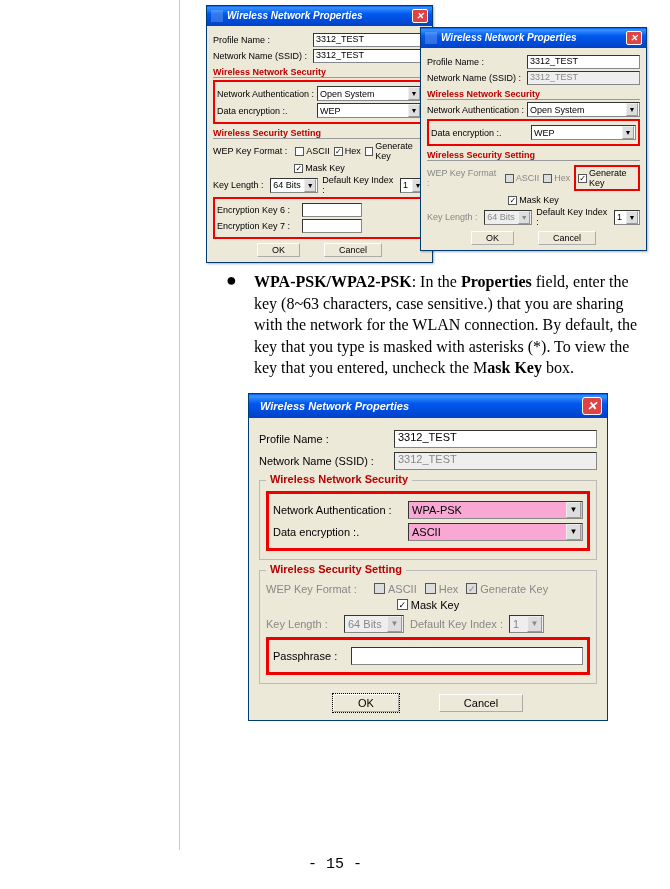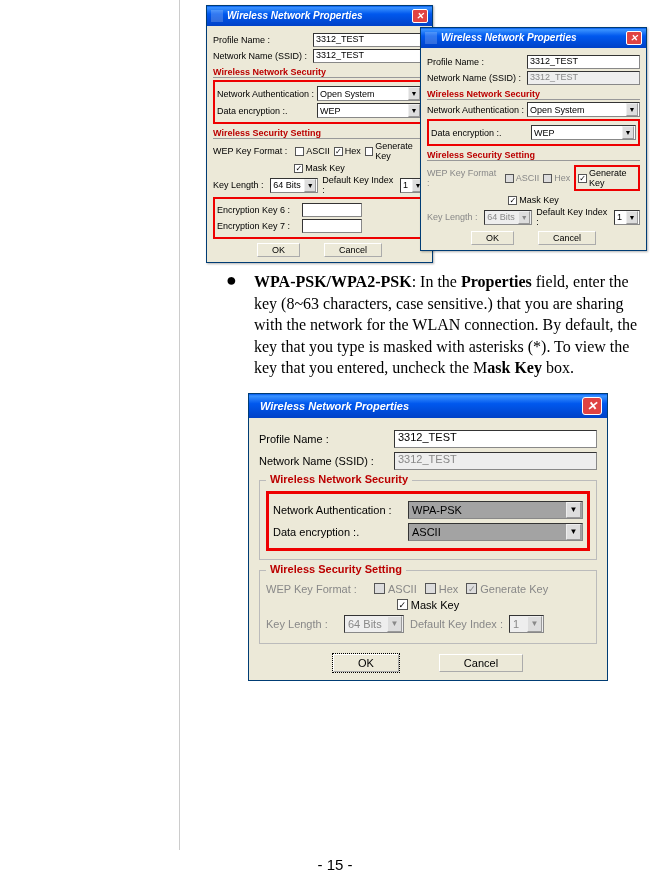--- a/index.html
+++ b/index.html
@@ -23,21 +23,21 @@
     border-right: 1px solid #ccc;
     min-height: 100%;
   }
   .main-col {
     flex: 1;
     padding: 5px 20px 5px 25px;
     border-left: 1px solid transparent;
   }
   .page-bottom {
     text-align: center;
-    font-family: Liberation Sans, sans-serif;
+    font-family: Liberation Mono, monospace;
     font-size: 15px;
     padding-top: 6px;
   }
   .top-screenshots {
     position: relative;
     height: 252px;
   }
   .win {
     position: absolute;
     background: #ece9d8;
@@ -116,21 +116,21 @@
   .titlebar2 {
     background: linear-gradient(to bottom, #0058ee 0%, #3a93ff 8%, #0058ee 40%, #0041c7 100%);
     color: #fff; font-weight: bold; font-style: italic;
     height: 24px; line-height: 24px; padding: 0 5px;
     display: flex; align-items: center; justify-content: space-between;
   }
   .closebtn2 { width:20px;height:18px;background:#e04343;border:1px solid #fff;border-radius:3px;color:#fff;text-align:center;line-height:16px;font-size:12px;}
   .body2 { padding: 8px 10px; }
   .lbl2 { width: 135px; font-size: 11px; }
   .inp2 { border:1px inset #888; background:#fff; height:18px; font-size:11px; padding:0 3px; flex:1;}
-  .sel2 { border:1px inset #888; background:#a3a3a3; height:18px; font-size:11px; flex:1; display:flex; justify-content:space-between; align-items:center; padding:0 1px 0 3px;}
+  .sel2 { border:1px inset #888; background:#f9a8d4; height:18px; font-size:11px; flex:1; display:flex; justify-content:space-between; align-items:center; padding:0 1px 0 3px;}
   .sel2 .arrow2 {width:15px;text-align:center;background:#ddd;border:1px outset #eee;font-size:8px;line-height:14px;}
   .fieldset-label2 { color:#b00; font-weight:bold; font-size:11px; display:inline-block; background:#ece9d8; padding:0 4px;}
   .groupbox { border:1px solid #bbb; margin-top:10px; padding:8px 6px 6px 6px; position:relative;}
   .groupbox .fieldset-label2 { position:absolute; top:-8px; left:6px;}
   .redbox2 { border:3px solid #e00; padding:3px 4px; margin:2px 0;}
   .row2 { display:flex; align-items:center; margin:4px 0;}
   .chk2 { display:inline-flex; align-items:center; font-size:11px; gap:3px;}
   .chkbox2 { width:11px;height:11px;border:1px solid #555;background:#fff;display:inline-block;text-align:center;line-height:10px;font-size:9px;}
   .chkbox2.checked::after{content:"✓";}
   .chkbox2.disabled{background:#ddd;}
@@ -381,20 +381,26 @@
               <span class="sel2" style="flex:none;width:60px;background:#eee;">
                   <span>64 Bits</span>
                   <span class="arrow2">▼</span>
                 </span>
               <span>Default Key Index :</span>
               <span class="sel2" style="flex:none;width:35px;background:#eee;">
                   <span>1</span>
                   <span class="arrow2">▼</span>
                 </span>
             </div>
+            <div class="redbox2">
+              <div class="row2">
+                  <span style="width:78px;">Passphrase :</span>
+                  <span class="inp2"></span>
+                </div>
+            </div>
           </div>
 
           <div class="btn2-row">
             <span class="btn2" style="outline:1px dotted #000;">OK</span>
             <span class="btn2">Cancel</span>
           </div>
         </div>
       </div>
     </div>
 

